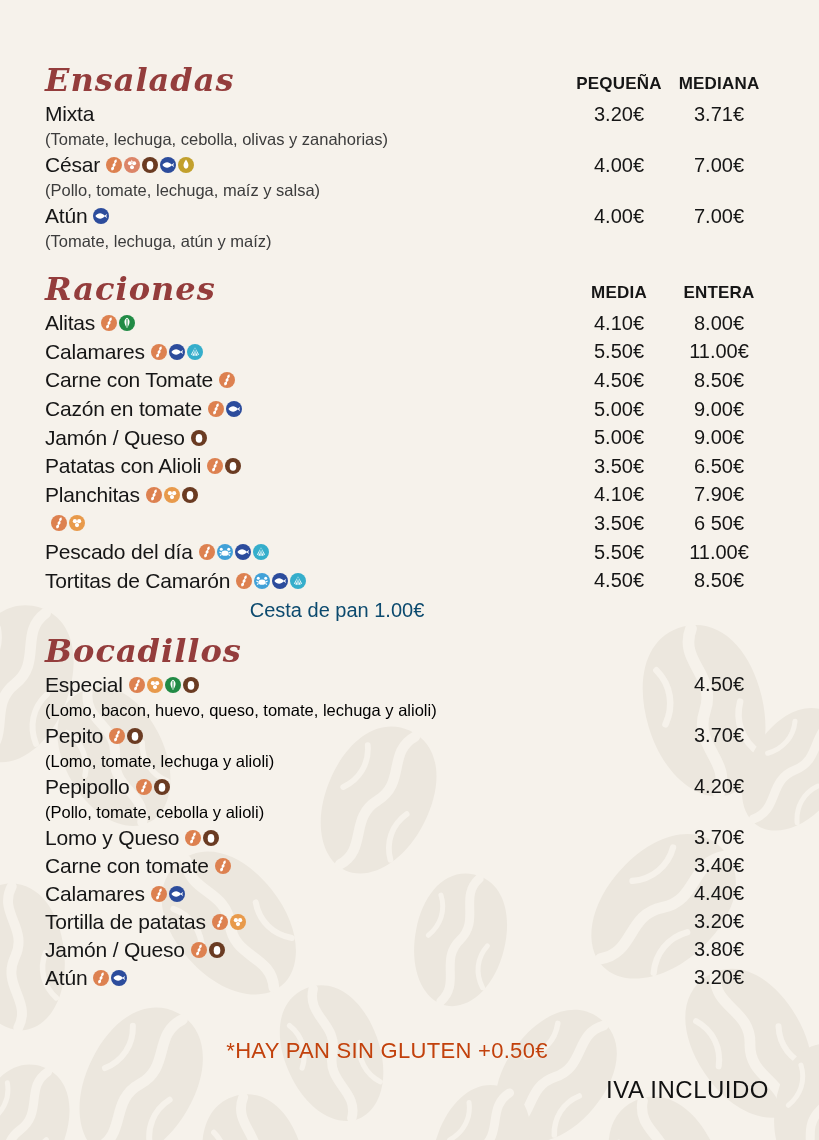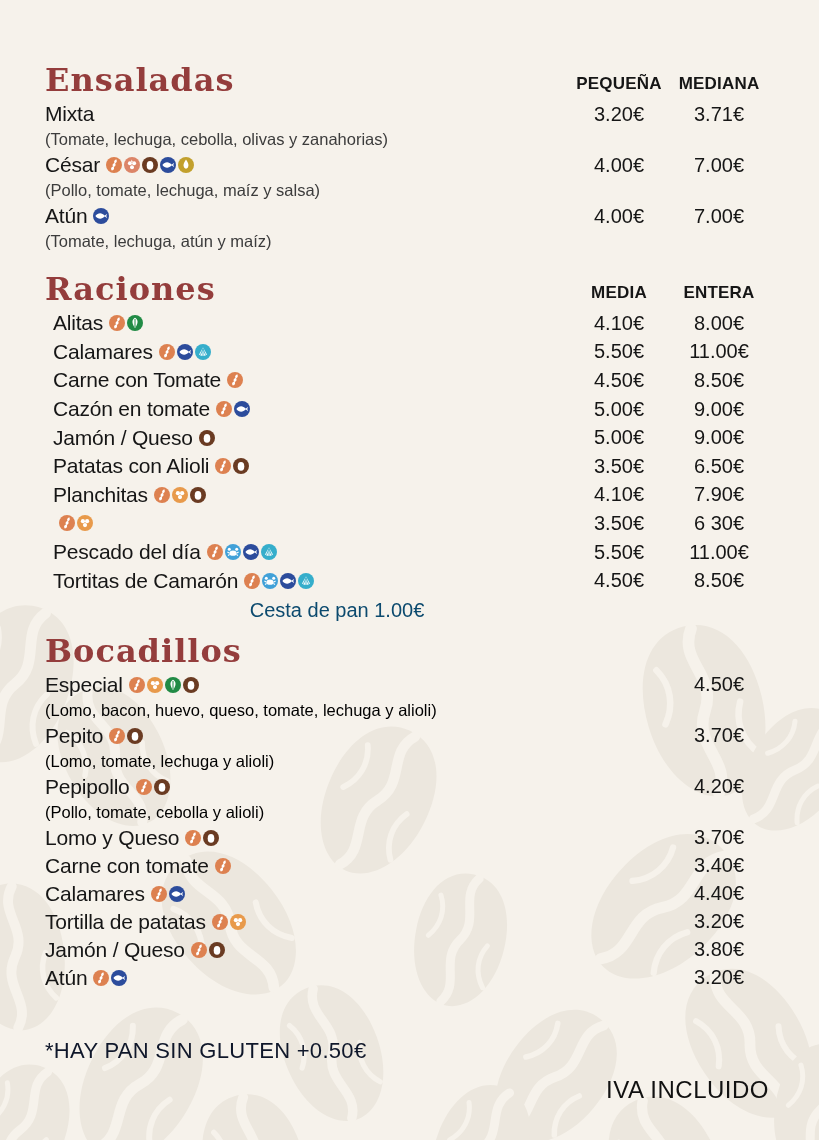--- a/index.html
+++ b/index.html
@@ -11,48 +11,48 @@
     color:#161616;
     overflow:hidden;
   }
   .watermark { position:absolute; inset:0; z-index:0; pointer-events:none; }
   .menu { position:relative; z-index:1; padding:60px 50px 0 45px; }
 
   .section-header { display:flex; align-items:flex-end; }
   .section-title {
     flex:1;
     font-family:"DejaVu Serif", serif;
-    font-weight:bold;
+    font-style:italic; font-weight:bold;
     font-size:32px; line-height:40px;
     color:#943D3C;
     letter-spacing:1px;
   }
   .col-head { width:100px; text-align:center; font-weight:bold; font-size:17px; padding-bottom:6px; letter-spacing:.2px; }
 
   .row { display:flex; align-items:center; height:28px; }
-  .sec-raciones .row { height:28.6px;margin-left:8px; }
+  .sec-raciones .row { height:28.6px; }
   .name-wrap { flex:1; display:flex; align-items:center; }
   .item-name { font-size:21px; letter-spacing:-0.2px; white-space:nowrap; }
   .icons { display:flex; gap:2px; margin-left:6px; align-items:center; }
   .icons svg { display:block; }
   .price { width:100px; text-align:center; font-size:20px; }
 
   .desc { font-size:16.5px; line-height:23px; color:#3C3C3C; white-space:nowrap; }
   .desc.muted { color:#000000; }
 
   .sec-raciones { margin-top:16px; }
   .sec-bocadillos { margin-top:8px; }
 
   .pan-note {
     text-align:center; margin-right:140px;
     font-size:20px; color:#0c4a6e; line-height:26px; margin-top:2px;
   }
   .gluten-note {
-    margin-right:40px; margin-top:46px;
-    font-size:22px; letter-spacing:.3px; color:#0f172a;
+    text-align:center; margin-right:40px; margin-top:46px;
+    font-size:22px; letter-spacing:.3px; color:#c2410c;
   }
   .iva-note {
     text-align:right; padding-right:-14px; margin-top:12px;
     font-size:24px; letter-spacing:.5px; color:#111;
   }
 </style>
 </head>
 <body>
 
 <div class="watermark">
@@ -342,21 +342,21 @@
                 <circle cx="8" cy="8" r="8" fill="#E89A4B"></circle>
                 <g fill="#fff">
                   <circle cx="5.9" cy="6.2" r="2.1"></circle>
                   <circle cx="10.1" cy="6.2" r="2.1"></circle>
                   <circle cx="8" cy="10.1" r="2.1"></circle>
                 </g>
               </svg>
             </span>
           </div>
           <div class="price">3.50€</div>
-          <div class="price">6 30€</div>
+          <div class="price">6 50€</div>
         </div>
         <div class="row">
           <div class="name-wrap">
             <span class="item-name">Pescado del día</span>
             <span class="icons">
               <svg width="16" height="16" viewBox="0 0 16 16">
                 <circle cx="8" cy="8" r="8" fill="#DD8150"></circle>
                 <g transform="rotate(22 8 8)" fill="#fff">
                   <path d="M8 1.8 C9.7 3.4 9.7 4.9 8 6.3 C6.3 4.9 6.3 3.4 8 1.8 Z"></path>
                   <path d="M8 5.5 C10 7.1 10 8.7 8 10.1 C6 8.7 6 7.1 8 5.5 Z"></path>

